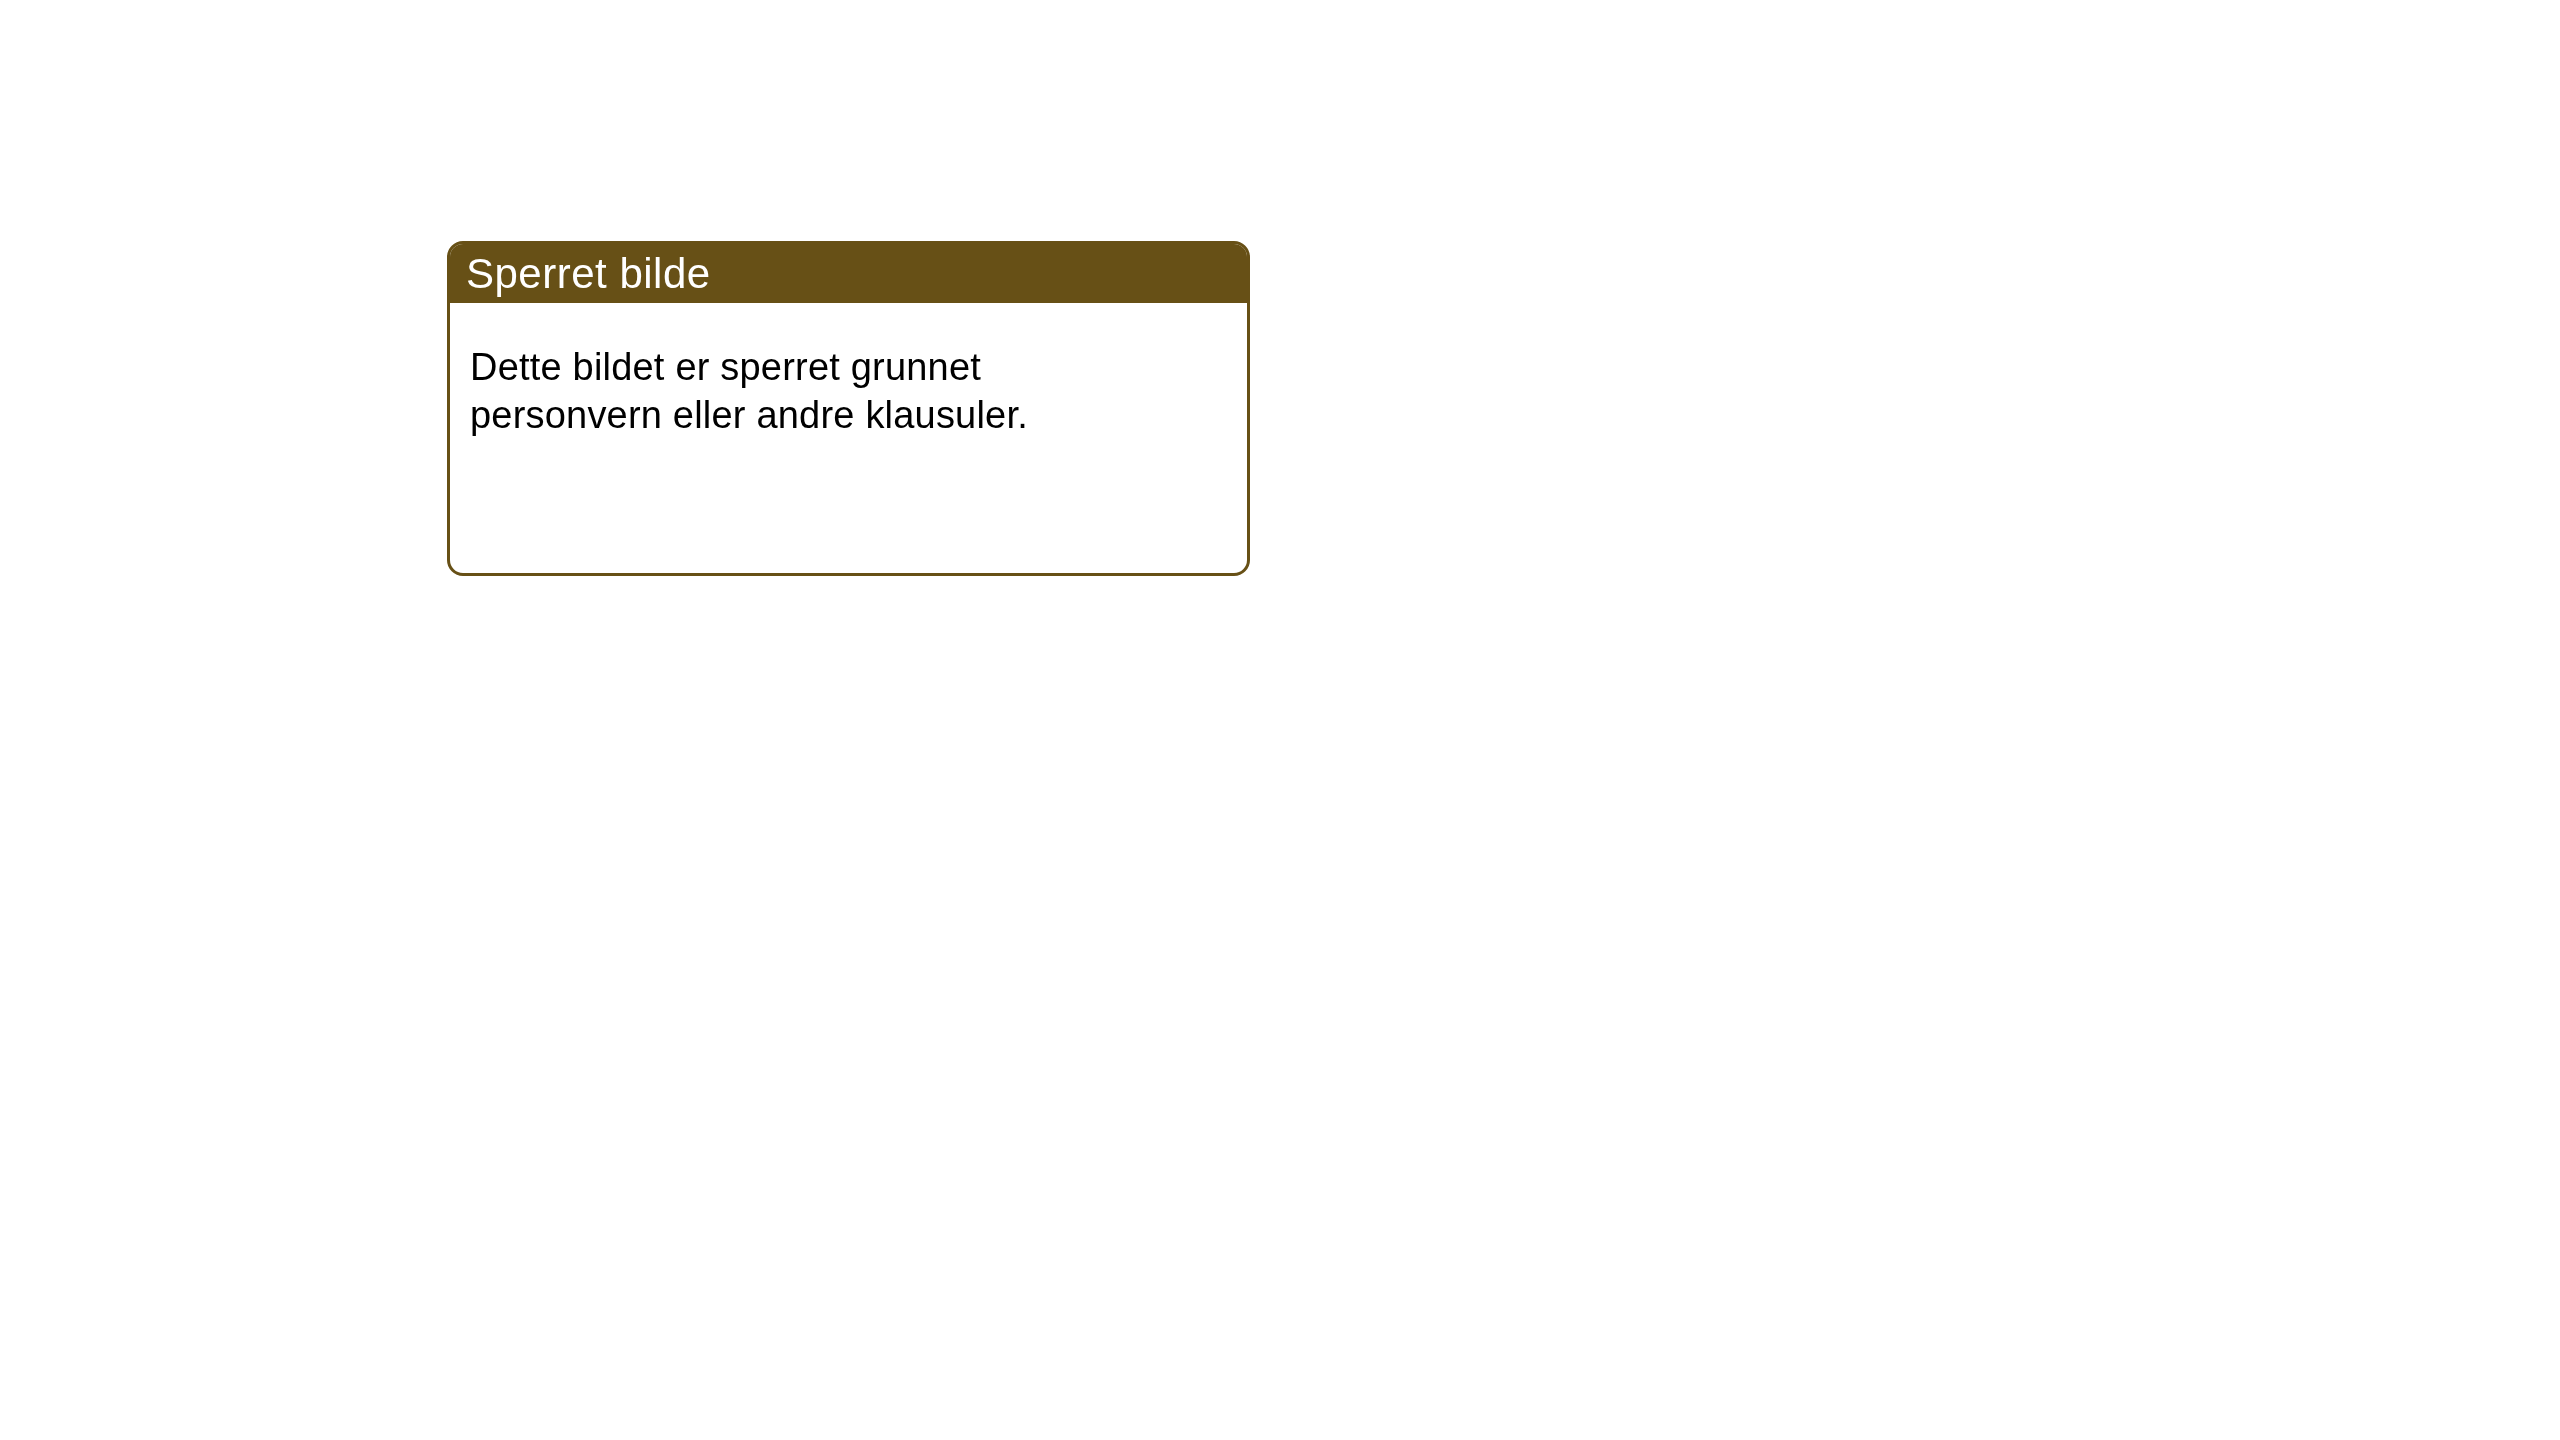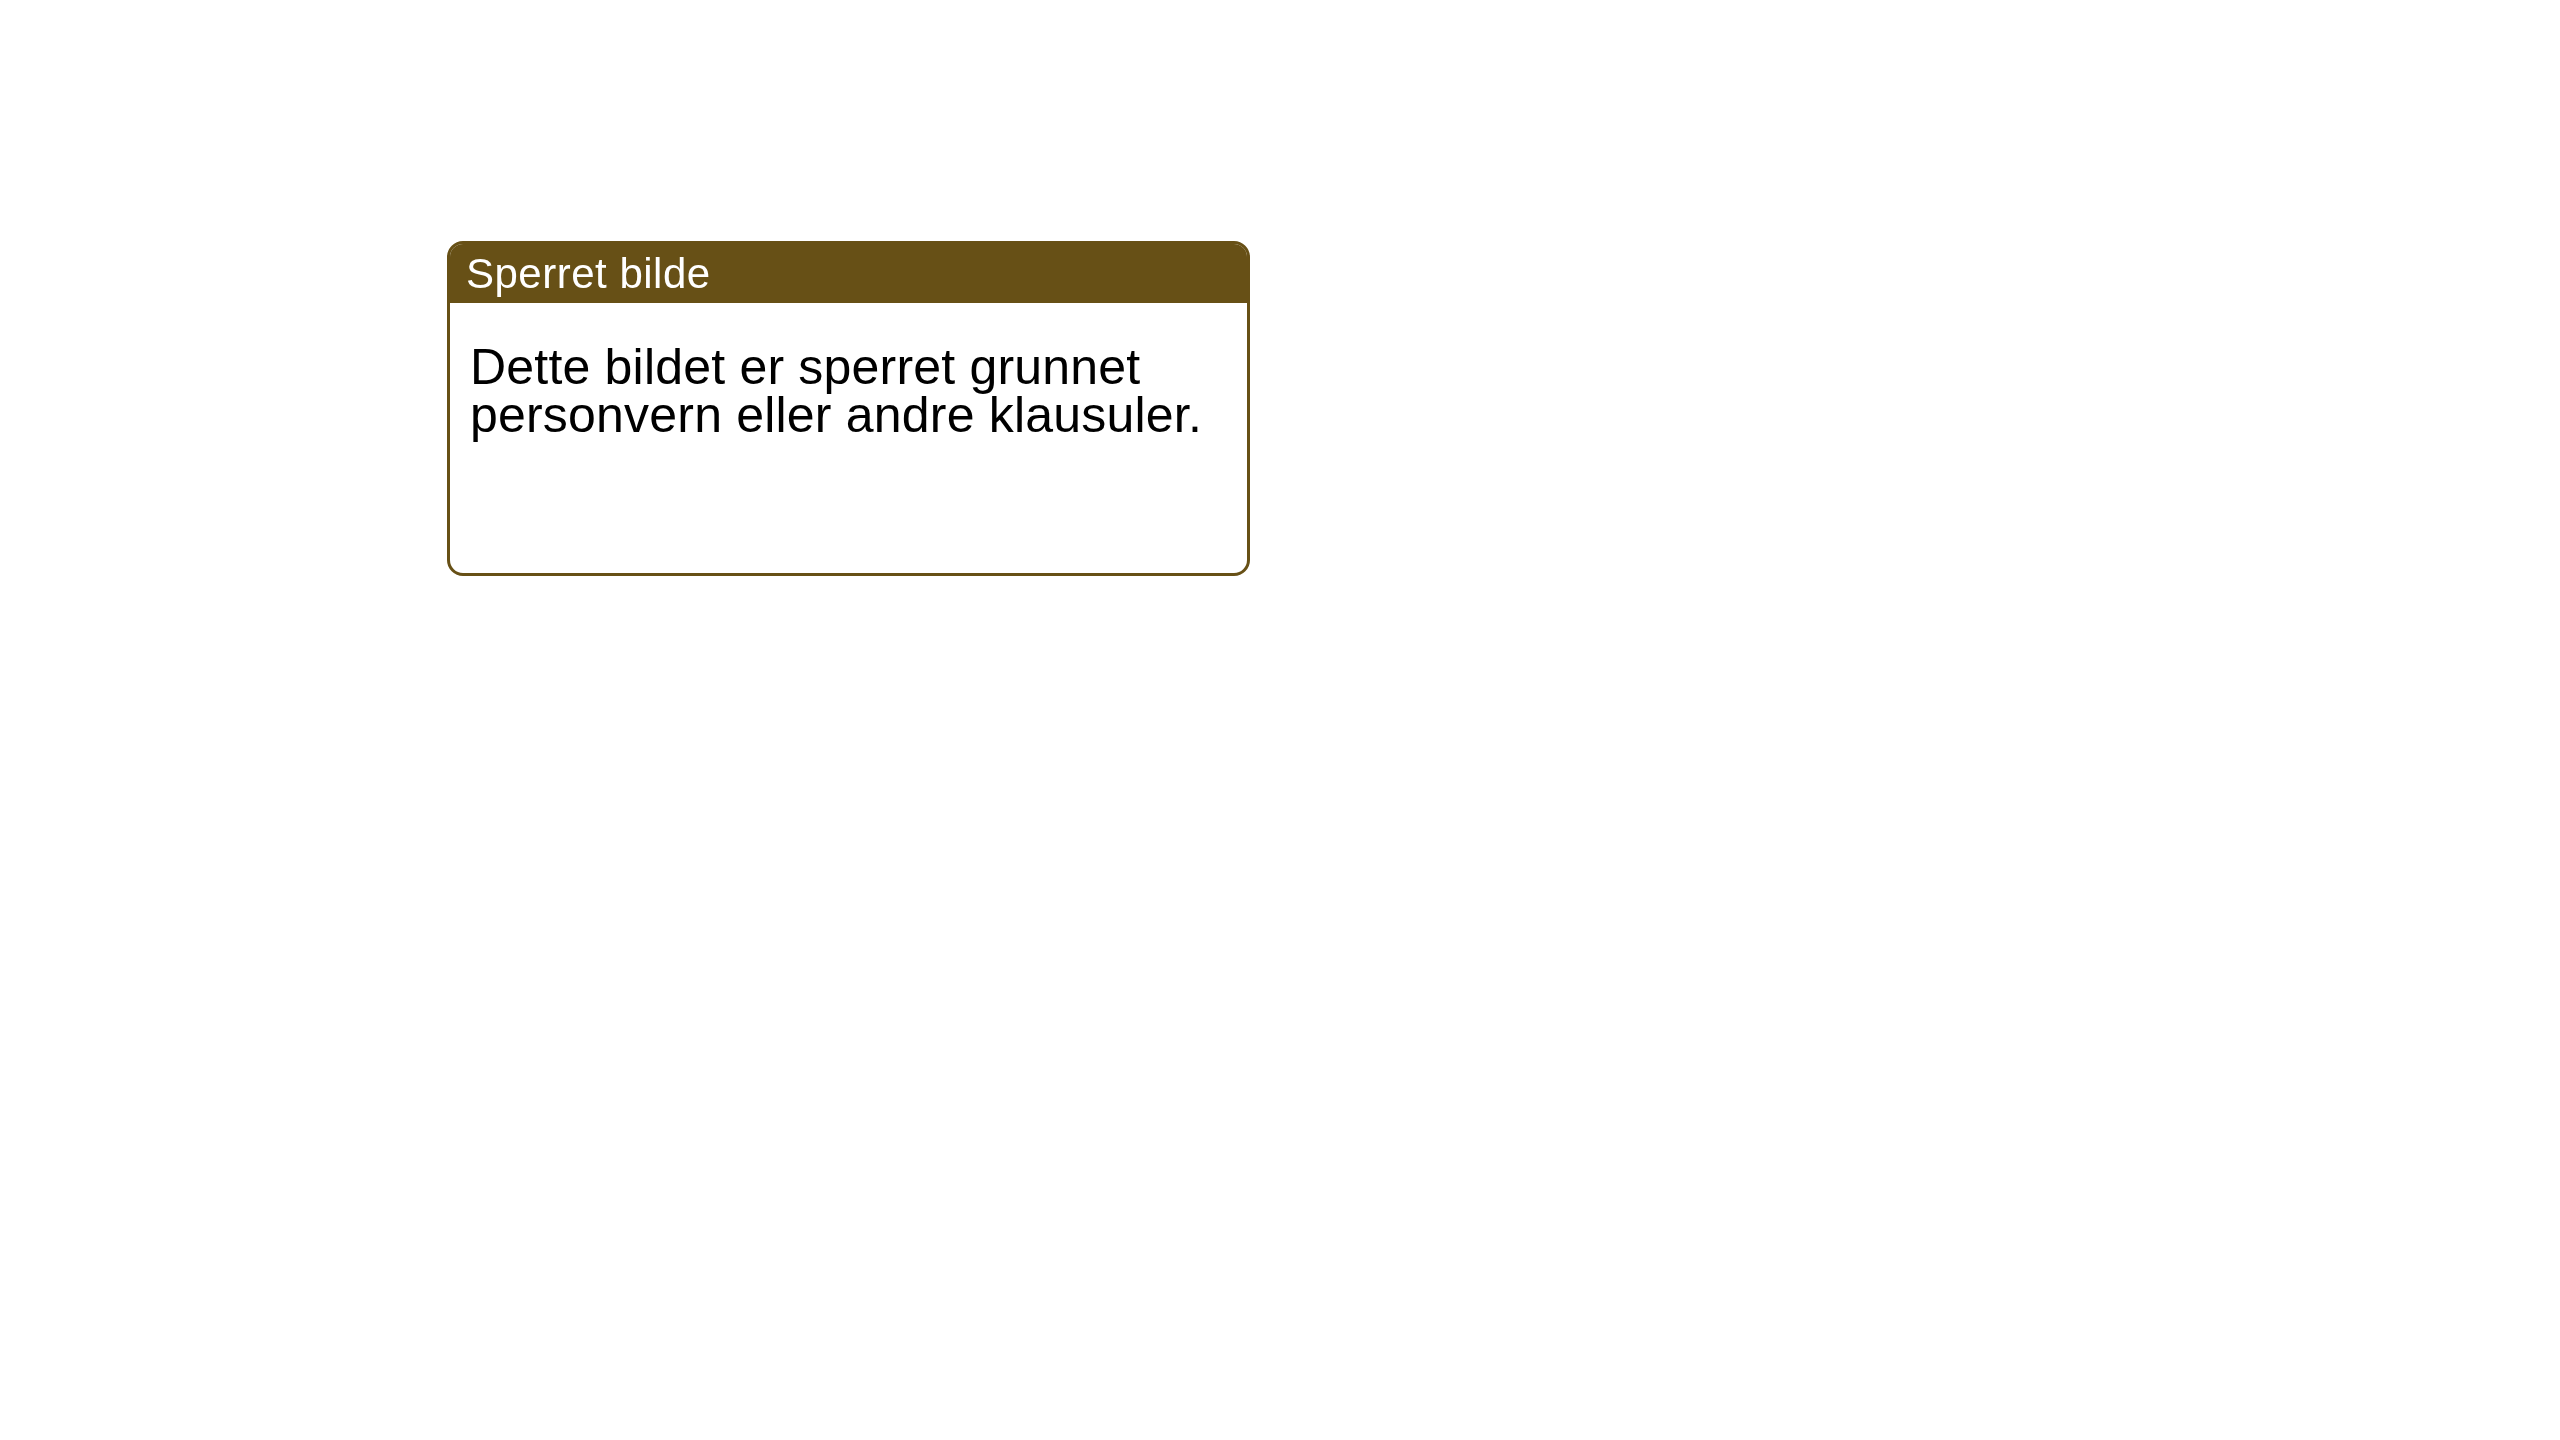--- a/index.html
+++ b/index.html
@@ -48,21 +48,21 @@
     line-height: 1;
     white-space: nowrap;
     letter-spacing: 0.5px;
   }
   .card-body {
     box-sizing: border-box;
     padding: 40px 20px 0 20px;
   }
   .card-body-text {
     color: #000000;
-    font-size: 50px;
+    font-size: 38px;
     line-height: 48px;
     white-space: pre-line;
     letter-spacing: 0.2px;
     text-align: right;
   }
 </style>
 </head>
 <body>
 
 <div class="canvas">

